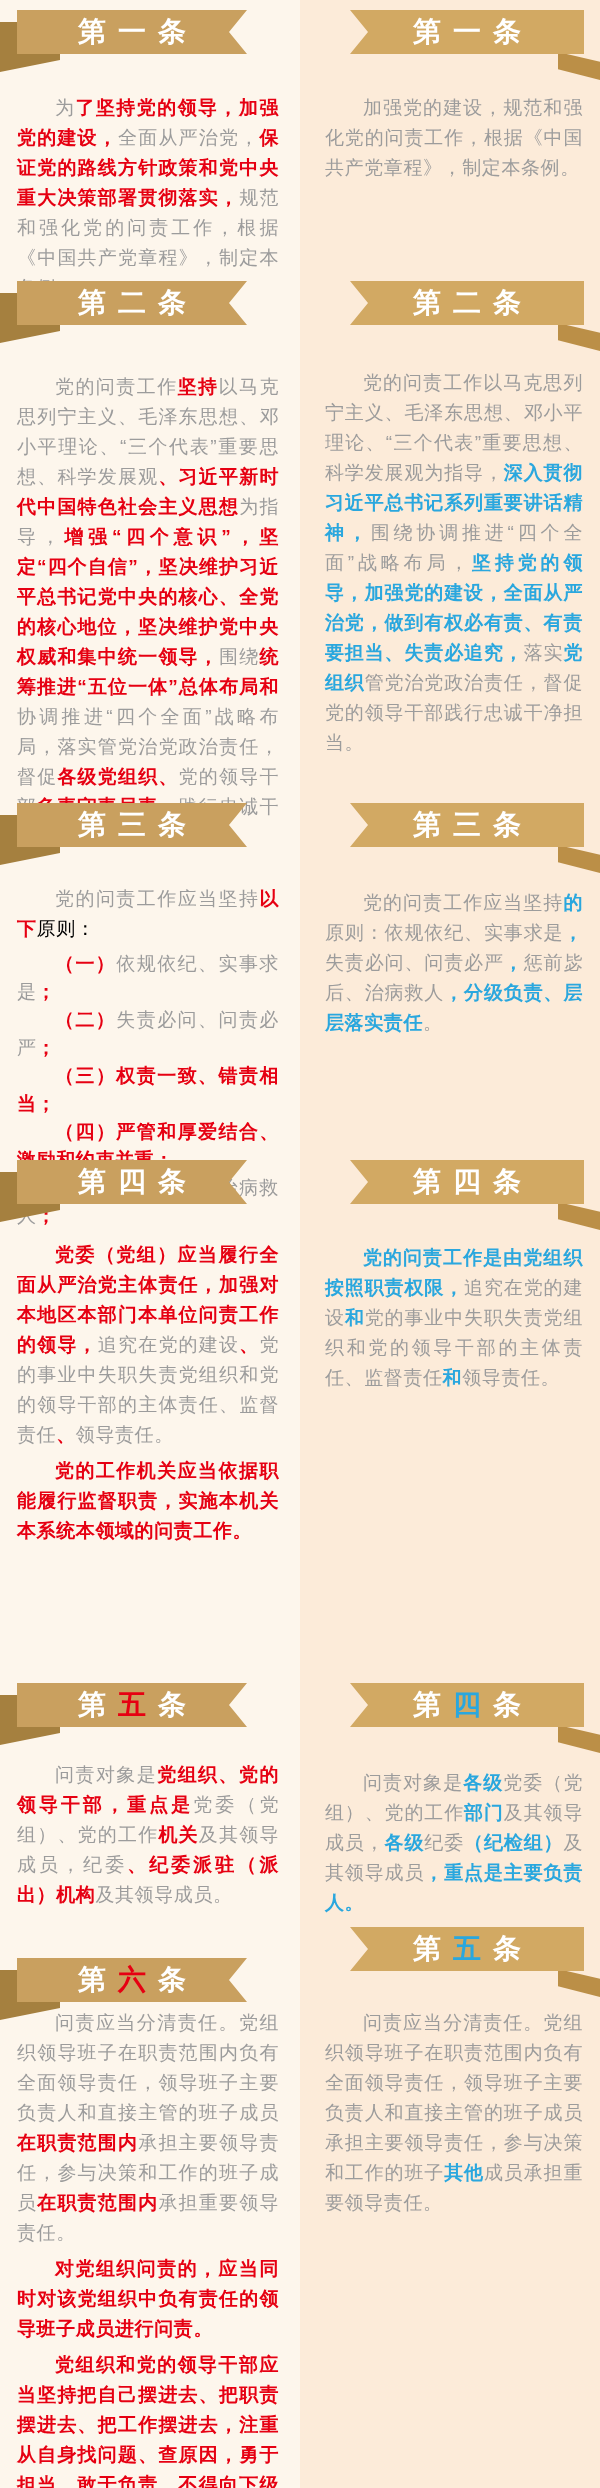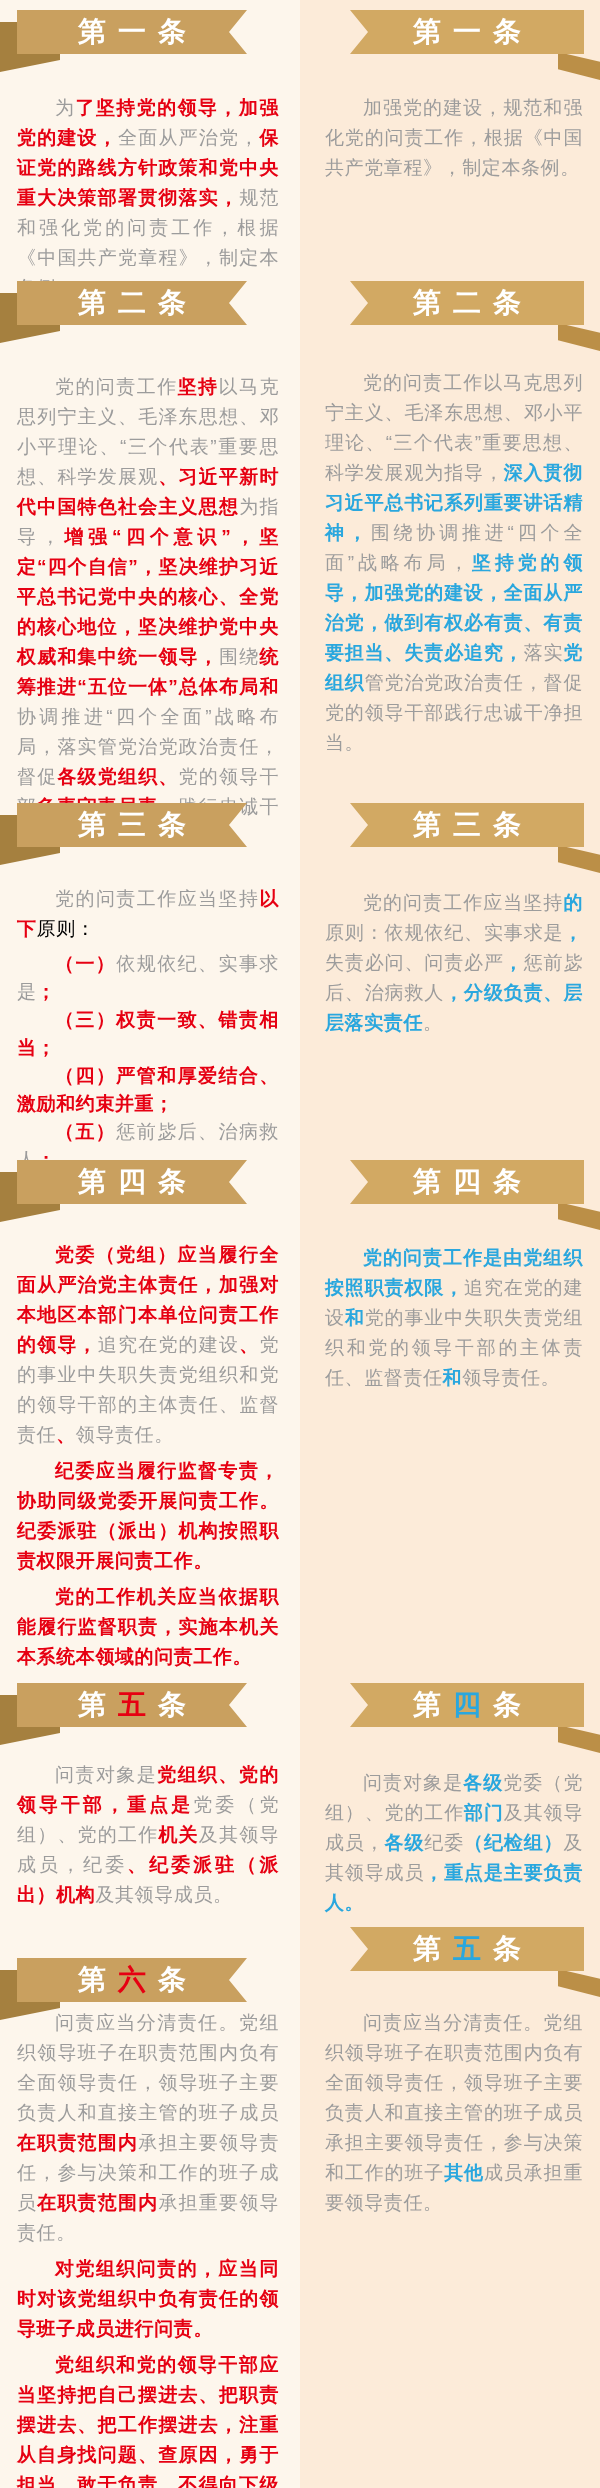--- a/index.html
+++ b/index.html
@@ -76,33 +76,33 @@
       </div>
       <div class="ribbon" style="top: 803px;">
         <div class="fold" style="background: rgb(165, 128, 63);"></div>
         <div class="band" style="background: rgb(201, 160, 95);">
           <span class="rlabel"><span class="seg" style="color: rgb(255, 255, 255);">第</span><span class="seg" style="color: rgb(255, 255, 255);">三</span><span class="seg" style="color: rgb(255, 255, 255);">条</span></span>
         </div>
       </div>
       <div class="textblock" style="top: 884px;">
         <p class="para"><span class="seg" style="color: rgb(156, 156, 156);">党的问责工作应当坚持</span><span class="seg" style="color: rgb(230, 0, 18); font-weight: bold;">以下</span><span class="seg" style="color: #000000;">原则：</span></p>
         <p class="para tight"><span class="seg" style="color: rgb(230, 0, 18); font-weight: bold;">（一）</span><span class="seg" style="color: rgb(156, 156, 156);">依规依纪、实事求是</span><span class="seg" style="color: rgb(230, 0, 18); font-weight: bold;">；</span></p>
+        <p class="para tight"><span class="seg" style="color: rgb(230, 0, 18); font-weight: bold;">（二）</span><span class="seg" style="color: rgb(156, 156, 156);">失责必问、问责必严</span><span class="seg" style="color: rgb(230, 0, 18); font-weight: bold;">；</span></p>
         <p class="para tight"><span class="seg" style="color: rgb(230, 0, 18); font-weight: bold;">（三）权责一致、错责相当；</span></p>
         <p class="para tight"><span class="seg" style="color: rgb(230, 0, 18); font-weight: bold;">（四）严管和厚爱结合、激励和约束并重；</span></p>
         <p class="para tight"><span class="seg" style="color: rgb(230, 0, 18); font-weight: bold;">（五）</span><span class="seg" style="color: rgb(156, 156, 156);">惩前毖后、治病救人</span><span class="seg" style="color: rgb(230, 0, 18); font-weight: bold;">；</span></p>
       </div>
       <div class="ribbon" style="top: 1160px;">
         <div class="fold" style="background: rgb(165, 128, 63);"></div>
         <div class="band" style="background: rgb(201, 160, 95);">
           <span class="rlabel"><span class="seg" style="color: rgb(255, 255, 255);">第</span><span class="seg" style="color: rgb(255, 255, 255);">四</span><span class="seg" style="color: rgb(255, 255, 255);">条</span></span>
         </div>
       </div>
       <div class="textblock" style="top: 1240px;">
         <p class="para"><span class="seg" style="color: rgb(230, 0, 18); font-weight: bold;">党委（党组）应当履行全面从严治党主体责任，加强对本地区本部门本单位问责工作的领导，</span><span class="seg" style="color: rgb(156, 156, 156);">追究在党的建设</span><span class="seg" style="color: rgb(230, 0, 18); font-weight: bold;">、</span><span class="seg" style="color: rgb(156, 156, 156);">党的事业中失职失责党组织和党的领导干部的主体责任、监督责任</span><span class="seg" style="color: rgb(230, 0, 18); font-weight: bold;">、</span><span class="seg" style="color: rgb(156, 156, 156);">领导责任。</span></p>
-        <p class="para"><span class="seg" style="color: rgb(230, 0, 18); font-weight: bold;">纪委应当履行监督专责，协助同级党委开展问责工作。纪委派驻（派出）机构按照职责权限开展问责工作。</span></p>
         <p class="para"><span class="seg" style="color: rgb(230, 0, 18); font-weight: bold;">党的工作机关应当依据职能履行监督职责，实施本机关本系统本领域的问责工作。</span></p>
       </div>
       <div class="ribbon" style="top: 1683px;">
         <div class="fold" style="background: rgb(165, 128, 63);"></div>
         <div class="band" style="background: rgb(201, 160, 95);">
           <span class="rlabel"><span class="seg" style="color: rgb(255, 255, 255);">第</span><span class="seg" style="color: rgb(230, 0, 18);">五</span><span class="seg" style="color: rgb(255, 255, 255);">条</span></span>
         </div>
       </div>
       <div class="textblock" style="top: 1760px;">
         <p class="para"><span class="seg" style="color: rgb(156, 156, 156);">问责对象是</span><span class="seg" style="color: rgb(230, 0, 18); font-weight: bold;">党组织、党的领导干部，重点是</span><span class="seg" style="color: rgb(156, 156, 156);">党委（党组）、党的工作</span><span class="seg" style="color: rgb(230, 0, 18); font-weight: bold;">机关</span><span class="seg" style="color: rgb(156, 156, 156);">及其领导成员，纪委</span><span class="seg" style="color: rgb(230, 0, 18); font-weight: bold;">、纪委派驻（派出）机构</span><span class="seg" style="color: rgb(156, 156, 156);">及其领导成员。</span></p>

